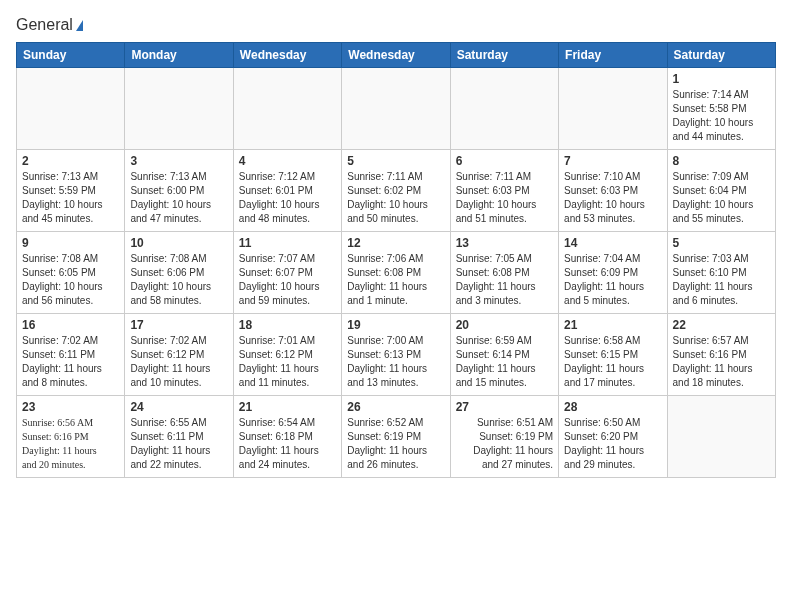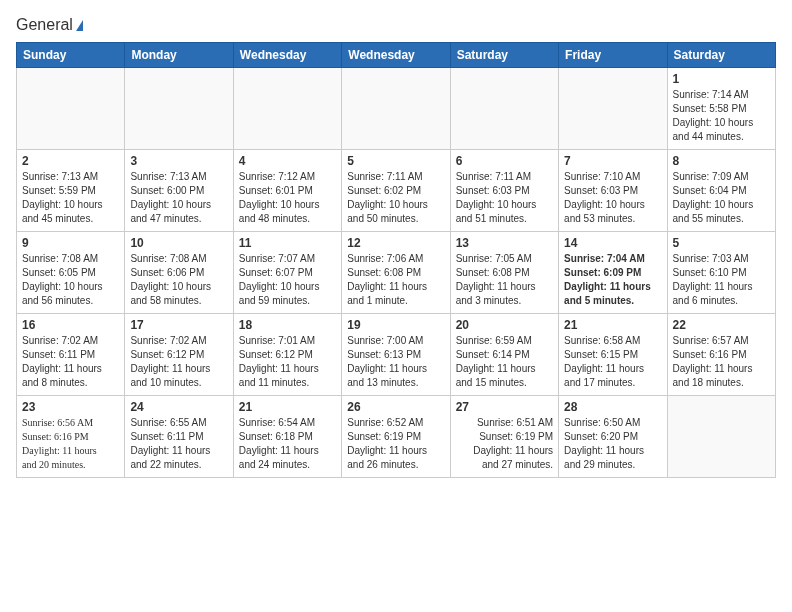--- a/index.html
+++ b/index.html
@@ -209,21 +209,21 @@
           </td>
           <td>
             <span class="day-num">13</span>
             <div class="day-info" style="white-space: pre-line;">Sunrise: 7:05 AM
 Sunset: 6:08 PM
 Daylight: 11 hours
 and 3 minutes.</div>
           </td>
           <td>
             <span class="day-num">14</span>
-            <div class="day-info" style="white-space: pre-line; font-weight: bold;">Sunrise: 7:04 AM
+            <div class="day-info" style="white-space: pre-line;">Sunrise: 7:04 AM
 Sunset: 6:09 PM
 Daylight: 11 hours
 and 5 minutes.</div>
           </td>
           <td>
             <span class="day-num">5</span>
             <div class="day-info" style="white-space: pre-line;">Sunrise: 7:03 AM
 Sunset: 6:10 PM
 Daylight: 11 hours
 and 6 minutes.</div>

